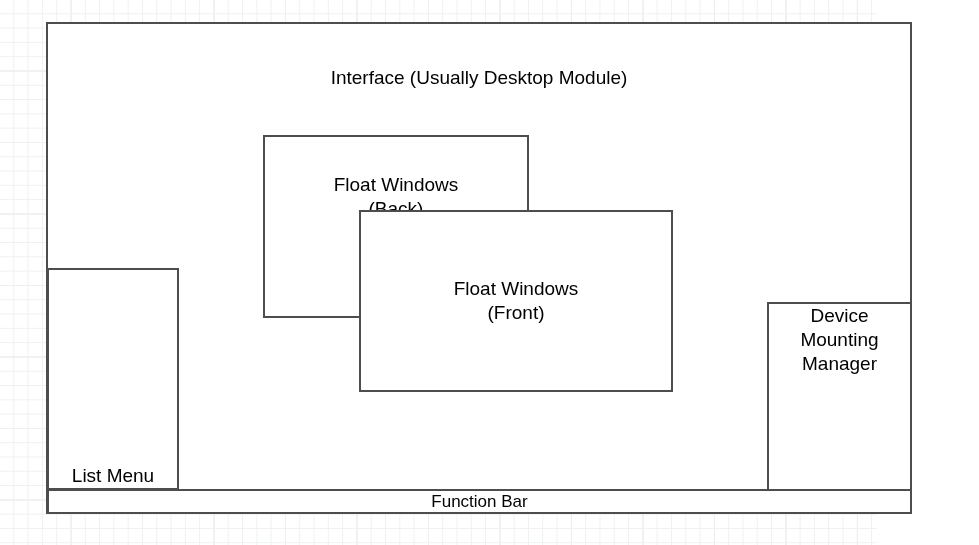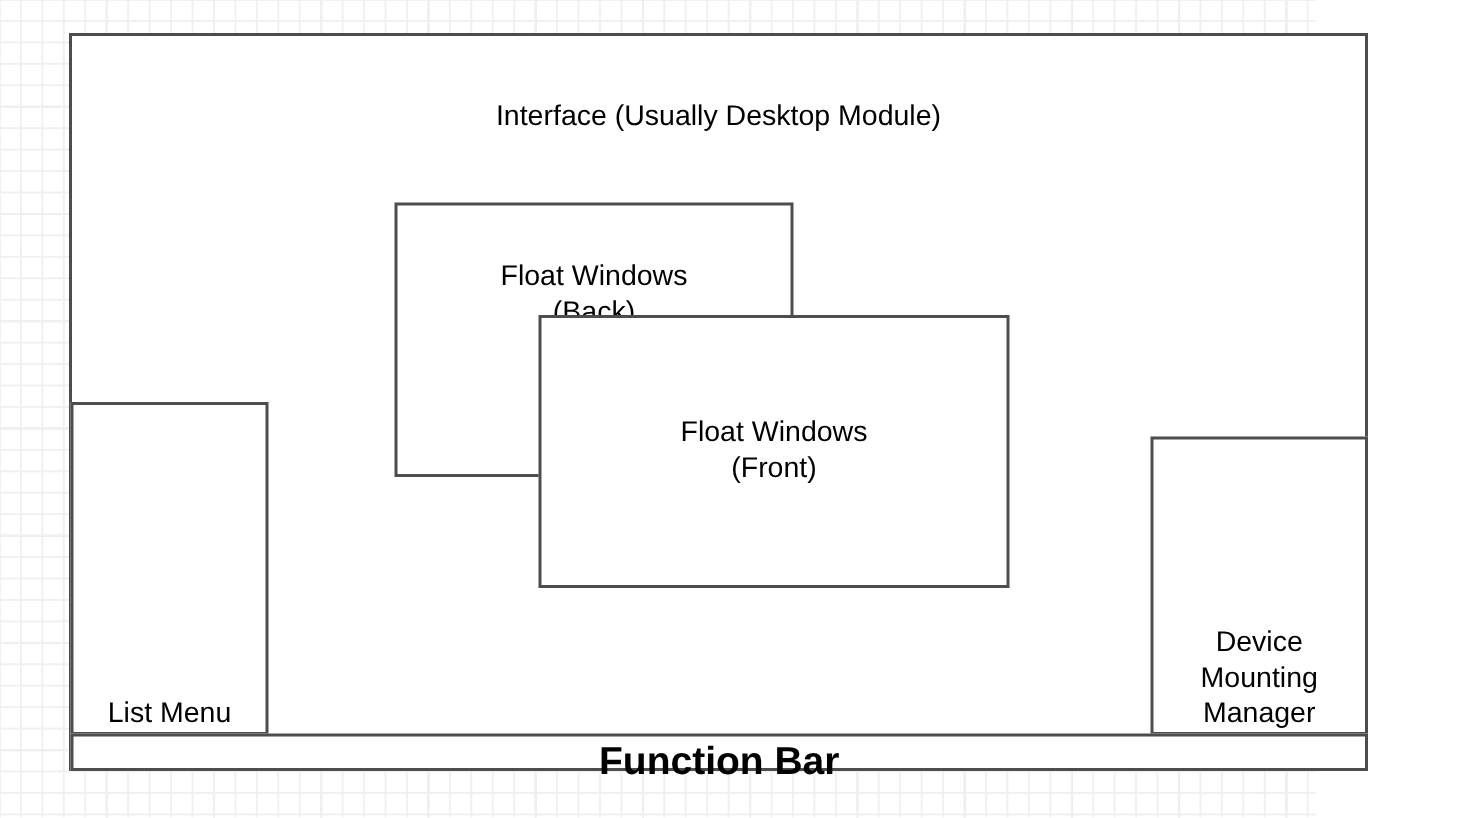--- a/index.html
+++ b/index.html
@@ -80,36 +80,35 @@
   #float-front-box {
     left: 359px; top: 210px;
     width: 314px; height: 182px;
     z-index: 4;
     display: flex;
     align-items: center;
     justify-content: center;
   }
 
   #device-manager-box {
-    left: 767px; top: 291px;
+    left: 767px; top: 302px;
     width: 145px; height: 199px;
     z-index: 2;
     display: flex;
-    align-items: flex-end;
+    align-items: flex-start;
     justify-content: center;
   }
 
   #function-bar-box {
     left: 47px;  top: 489px;
     width: 865px; height: 25px;
     z-index: 5;
     display: flex;
     justify-content: center;
-    font-size: 26px;
-    font-weight: bold;
+    font-size: 17px;
   }
 
   .box-label { display: block; }
 </style>
 </head>
 <body>
 
 <div id="canvas">
 
   <div class="box" id="interface-box">

